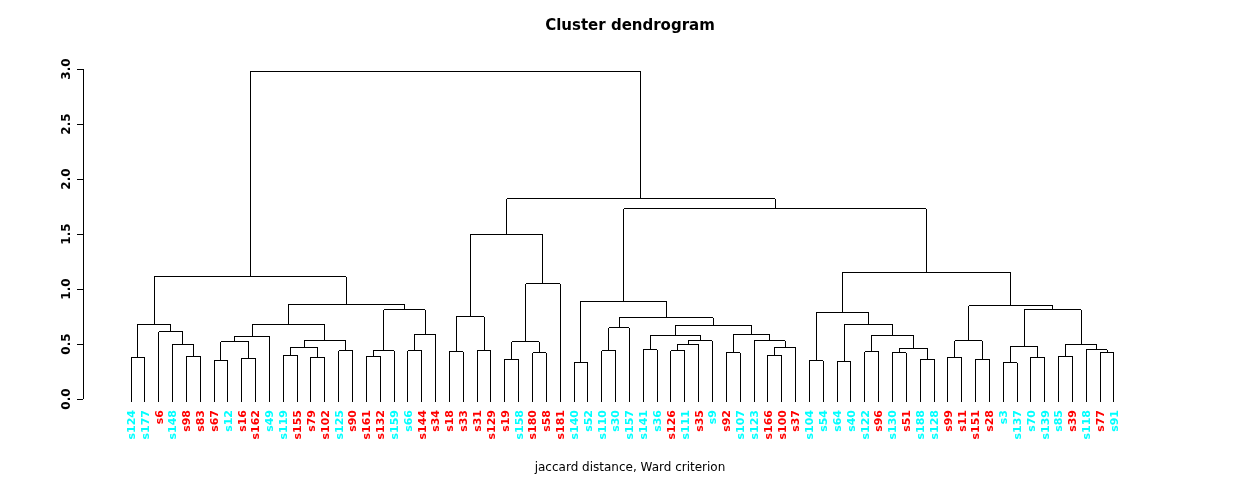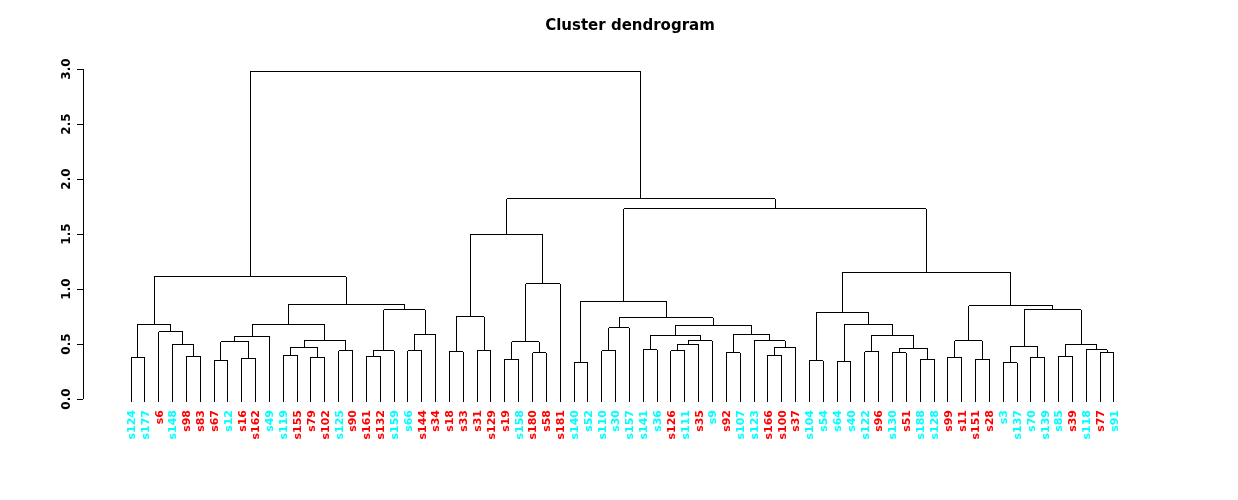--- a/index.html
+++ b/index.html
@@ -328,13 +328,14 @@
       <text transform="translate(1003.235,410) rotate(-90)" text-anchor="end" dy="0.35em" class="leaflab" fill="#00ffff">s3</text>
       <text transform="translate(1017.08,410) rotate(-90)" text-anchor="end" dy="0.35em" class="leaflab" fill="#00ffff">s137</text>
       <text transform="translate(1030.9250000000002,410) rotate(-90)" text-anchor="end" dy="0.35em" class="leaflab" fill="#00ffff">s70</text>
       <text transform="translate(1044.77,410) rotate(-90)" text-anchor="end" dy="0.35em" class="leaflab" fill="#00ffff">s139</text>
       <text transform="translate(1058.615,410) rotate(-90)" text-anchor="end" dy="0.35em" class="leaflab" fill="#00ffff">s85</text>
       <text transform="translate(1072.46,410) rotate(-90)" text-anchor="end" dy="0.35em" class="leaflab" fill="#ff0000">s39</text>
       <text transform="translate(1086.305,410) rotate(-90)" text-anchor="end" dy="0.35em" class="leaflab" fill="#00ffff">s118</text>
       <text transform="translate(1100.15,410) rotate(-90)" text-anchor="end" dy="0.35em" class="leaflab" fill="#ff0000">s77</text>
       <text transform="translate(1113.995,410) rotate(-90)" text-anchor="end" dy="0.35em" class="leaflab" fill="#00ffff">s91</text>
     </svg>
+  <div class="chart-caption">jaccard distance, Ward criterion</div>
 </div>
 
 </body></html>

